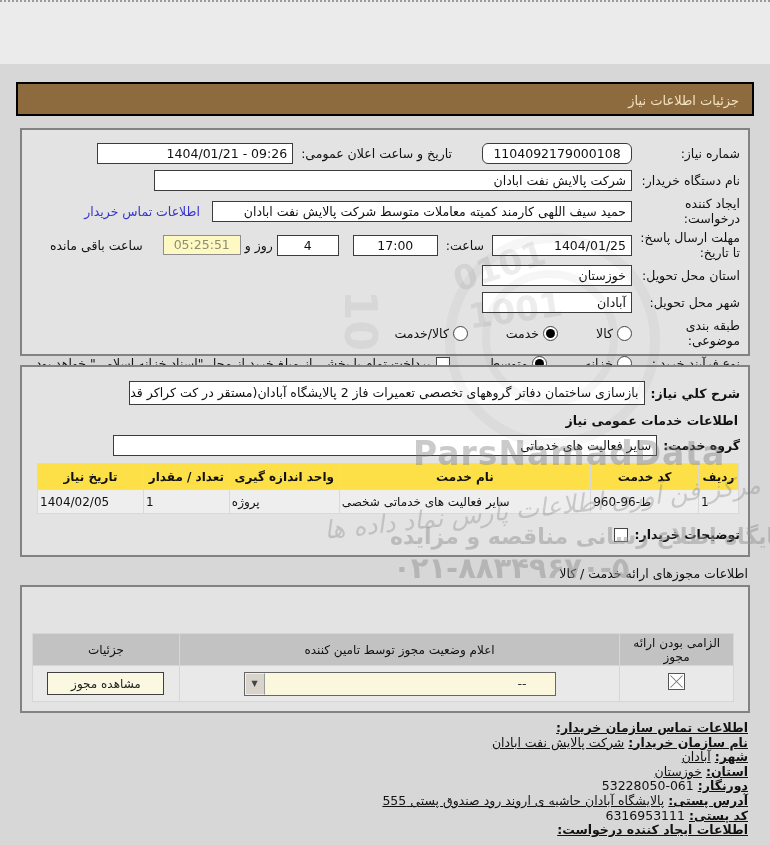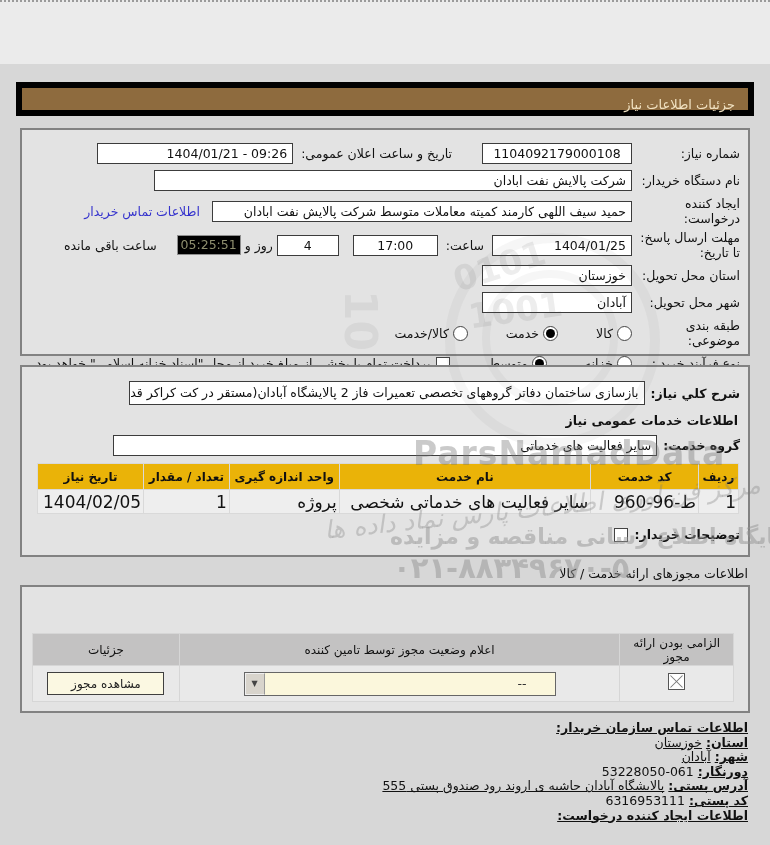--- a/index.html
+++ b/index.html
@@ -6,21 +6,21 @@
   body{
     width:770px;height:845px;overflow:hidden;position:relative;
     background:#d7d7d7;
     font-family:"DejaVu Sans",sans-serif;
     direction:rtl;
     color:#111;
   }
   .top-zone{height:64px;background:#ebebeb;border-top:2px dotted #9a9a9a;box-sizing:border-box;}
   .header-bar{
     margin:18px 16px 0 16px;height:34px;line-height:34px;
-    background:#8e6b3e;border:6px solid #000000;box-sizing:border-box;
+    background:#8e6b3e;border:2px solid #000000;box-sizing:border-box;
     color:#f1e2c2;font-size:13px;padding-right:13px;
   }
   .box{
     margin:0 20px;background:#e3e3e3;border:2px solid #828282;box-sizing:border-box;
     position:relative;z-index:1;
   }
   .box1{margin-top:12px;padding:8px 8px 4px 8px;height:228px;}
   .box2{margin-top:9px;padding:10px 8px 6px 8px;height:192px;}
   .box3{margin-top:4px;height:128px;padding:46px 14px 0 14px;}
   .frow{display:flex;align-items:center;margin:4px 0;min-height:23px;font-size:12.5px;}
@@ -28,40 +28,40 @@
   .lblb{font-weight:bold;font-size:12.5px;flex-shrink:0;margin-left:6px;}
   .inlbl{font-size:12.5px;margin:0 8px;}
   .inp{
     height:21px;line-height:19px;background:#ffffff;border:1px solid #3c3c3c;
     box-sizing:border-box;padding:0 5px;font-size:12.5px;color:#111;
     overflow:hidden;white-space:nowrap;
   }
   .num{direction:ltr;unicode-bidi:bidi-override;}
   .tc{text-align:center;}
   .tr{text-align:right;}
-  .w150{width:150px;}.w196{width:196px;}.w478{width:478px;}.w420{width:420px;}
+  .w150{width:150px;border-radius:6px;}.w196{width:196px;}.w478{width:478px;}.w420{width:420px;}
   .w140{width:140px;}.w85{width:85px;}.w62{width:62px;}.w150b{width:150px;}
   .w516{width:516px;}.w544{width:544px;}
   .timer{
-    width:64px;height:20px;line-height:18px;background:#000000;border:1px solid #8f8f8f;
+    width:78px;height:20px;line-height:18px;background:#fef9c3;border:1px solid #8f8f8f;
     box-sizing:border-box;text-align:center;font-size:12.5px;color:#8e8e6e;
   }
   a.contact-link{color:#3533cd;font-size:12.5px;text-decoration:none;margin-right:12px;white-space:nowrap;}
   .radio{width:13px;height:13px;border:1px solid #444;border-radius:50%;background:#fff;
     box-sizing:content-box;flex-shrink:0;}
   .radio.checked{position:relative;}
   .radio.checked::after{content:"";position:absolute;width:9px;height:9px;margin:2px;background:#000;border-radius:50%;display:block;}
   .radio.checked{position:relative;}
   .opt{margin-right:4px;margin-left:38px;}
   .cb{width:14px;height:14px;background:#fff;border:1px solid #444;box-sizing:border-box;flex-shrink:0;}
   .note-text{font-size:12.5px;margin-right:6px;}
   .subhead{font-weight:bold;font-size:12.5px;margin:8px 2px 6px 2px;}
   table.grid{border-collapse:collapse;width:702px;margin:6px 1px 0 auto;background:#fff;}
-  table.grid th{background:#eab308;font-weight:bold;font-size:12px;border:1px solid #d9d9d9;height:25px;padding:0 2px;}
-  table.grid td{background:#eeeeee;font-size:17px;border:1px solid #d9d9d9;text-align:right;height:23px;padding:0 2px;}
+  table.grid th{background:#fde047;font-weight:bold;font-size:12px;border:1px solid #d9d9d9;height:25px;padding:0 2px;}
+  table.grid td{background:#eeeeee;font-size:12px;border:1px solid #d9d9d9;text-align:left;height:23px;padding:0 2px;}
   table.prm{border-collapse:collapse;width:702px;}
   table.prm th{background:#c3c2c2;font-weight:normal;font-size:12px;border:1px solid #d6d6d6;height:29px;}
   table.prm td{background:#e9e9e9;border:1px solid #d6d6d6;height:33px;text-align:center;vertical-align:middle;}
   .xbox{width:15px;height:15px;background:#fff;border:1px solid #555;position:relative;display:inline-block;}
   .xbox::before,.xbox::after{content:"";position:absolute;left:-1px;top:7px;width:17px;height:1px;background:#777;}
   .xbox::before{transform:rotate(45deg);}
   .xbox::after{transform:rotate(-45deg);}
   .select{width:312px;height:24px;background:#fbf7dc;border:1px solid #666;box-sizing:border-box;
     display:flex;align-items:center;margin:0 auto;}
   .sel-val{flex:1;text-align:right;padding-right:28px;font-size:12.5px;color:#333;direction:ltr;unicode-bidi:bidi-override;}
@@ -245,22 +245,23 @@
         <td>
           <button class="btn">مشاهده مجوز</button>
         </td>
       </tr>
     </tbody>
   </table>
 </div>
 
 <div class="contact">
   <div class="cline"><span class="cl-b">اطلاعات تماس سازمان خریدار:</span></div>
+  <div class="cline"><span class="cl-b">نام سازمان خریدار:</span><span class="cl-v">شرکت پالایش نفت ابادان</span></div>
+  <div class="cline"><span class="cl-b">شهر:</span><span class="cl-v">آبادان</span></div>
   <div class="cline"><span class="cl-b">استان:</span><span class="cl-v">خوزستان</span></div>
-  <div class="cline"><span class="cl-b">شهر:</span><span class="cl-v">آبادان</span></div>
   <div class="cline"><span class="cl-b">دورنگار:</span><span class="cl-v numv">53228050-061</span></div>
   <div class="cline"><span class="cl-b">آدرس پستی:</span><span class="cl-v">پالایشگاه آبادان حاشیه ی اروند رود صندوق پستی 555</span></div>
   <div class="cline"><span class="cl-b">کد پستی:</span><span class="cl-v numv">6316953111</span></div>
   <div class="cline"><span class="cl-b">اطلاعات ایجاد کننده درخواست:</span></div>
 
 </div>
 
 <div class="wm">
   <div class="wm-c1"></div>
   <div class="wm-c2"></div>

